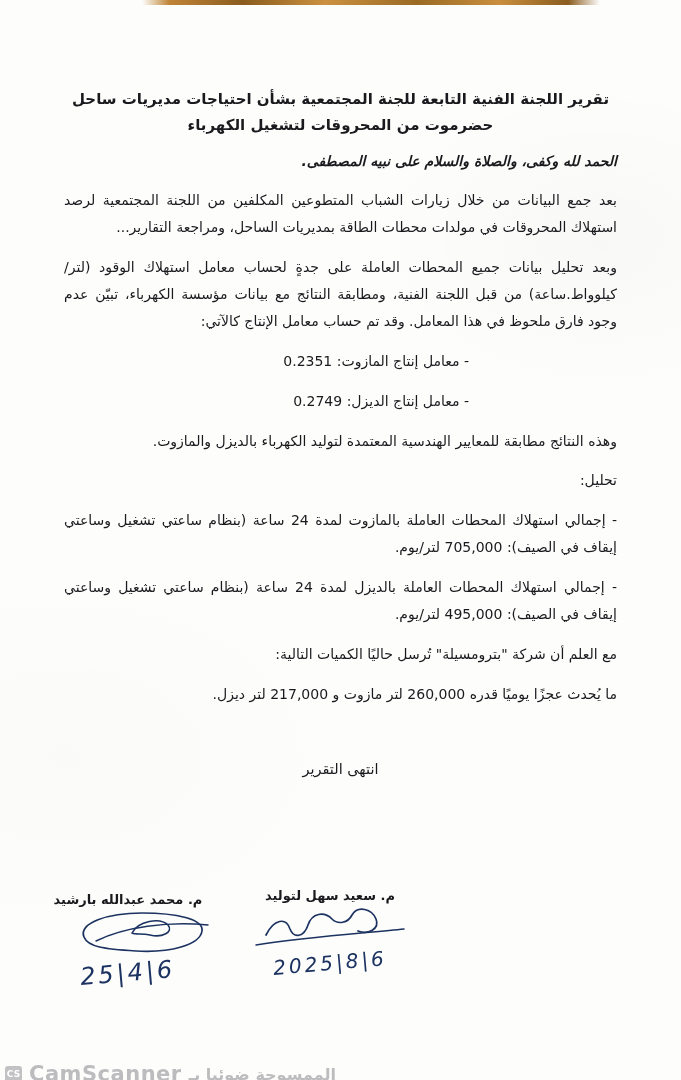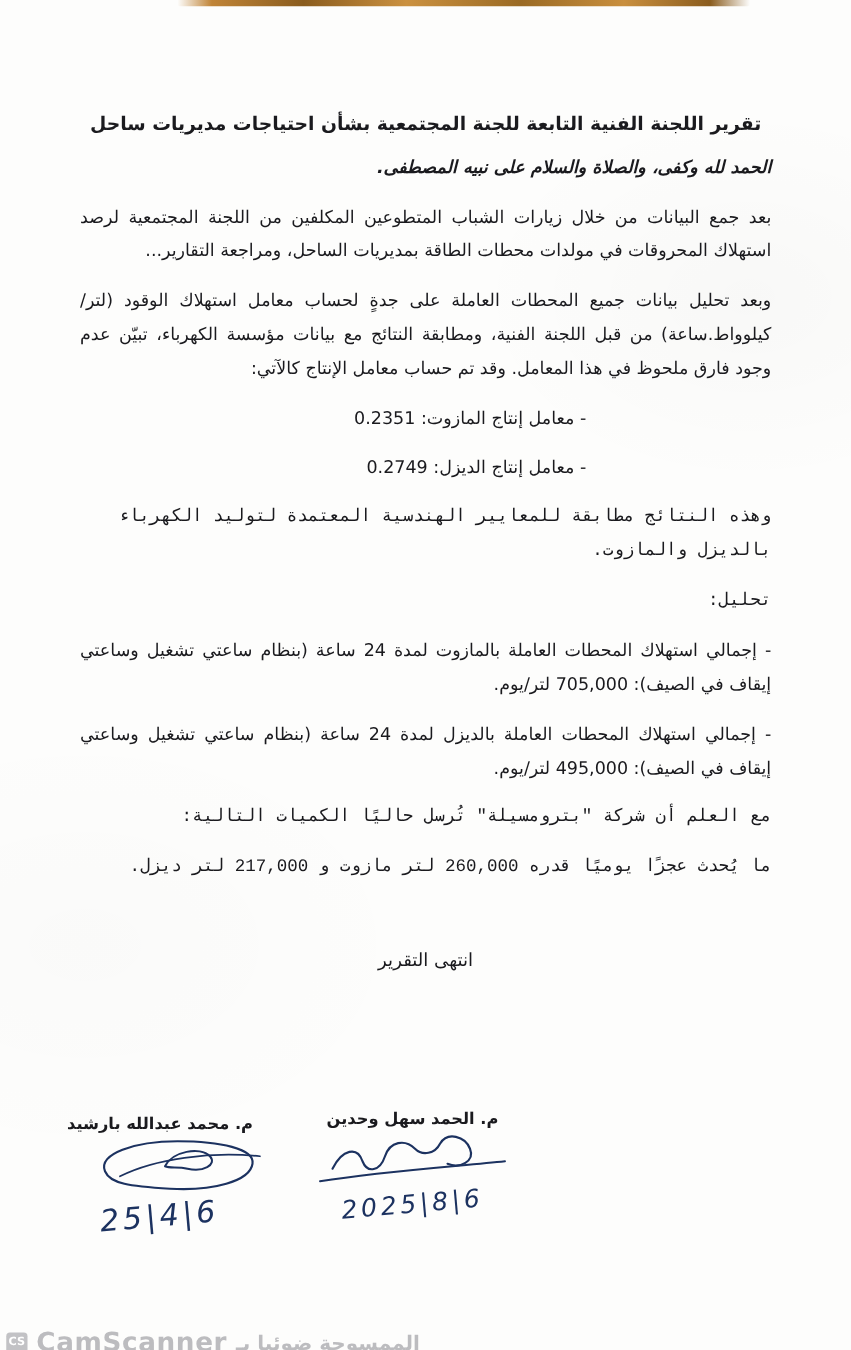--- a/index.html
+++ b/index.html
@@ -20,21 +20,21 @@
     border-radius:0 0 2px 2px;
   }
   .content {
     position:absolute; top:86px; right:64px; left:64px;
     font-size:14px; line-height:1.92;
   }
   .title { font-size:15px; font-weight:700; text-align:center; line-height:1.75; }
   .opening { margin-top:9px; font-size:14px; font-weight:600; font-style:italic; text-align:right; }
   .para { margin-top:13px; text-align:justify; text-align-last:right; }
   .factor-line { margin:13px 148px 0 0; text-align:right; white-space:nowrap; }
-  .line { margin-top:13px; text-align:right;font-family:Liberation Mono, monospace; }
+  .line { margin-top:13px; text-align:right; }
   .indent-line { margin:13px 128px 0 0; text-align:right; }
   .end-line { margin-top:48px; text-align:center; font-weight:400; font-size:14.5px; }
 
   .sig-row { position:absolute; top:876px; left:0; right:0; height:180px; }
   .sig-col { position:absolute; text-align:center; }
   .sig-col .sig-name { font-size:13px; font-weight:700; white-space:nowrap; position:relative; z-index:2; }
   .col-right { top:8px; right:8px; width:212px; }
   .col-mid   { top:12px; left:254px; width:152px; }
   .col-left  { top:16px; left:46px;  width:164px; }
   .sig-svg { display:block; }
@@ -62,20 +62,21 @@
 </style>
 </head>
 <body>
 
 <div class="page">
   <div class="scan-strip"></div>
 
   <div class="content">
     <div class="title">
       <div>تقرير اللجنة الفنية التابعة للجنة المجتمعية بشأن احتياجات مديريات ساحل</div>
+      <div>حضرموت من المحروقات لتشغيل الكهرباء</div>
     </div>
 
     <div class="opening">الحمد لله وكفى، والصلاة والسلام على نبيه المصطفى.</div>
 
     <div class="para">بعد جمع البيانات من خلال زيارات الشباب المتطوعين المكلفين من اللجنة المجتمعية لرصد استهلاك المحروقات في مولدات محطات الطاقة بمديريات الساحل، ومراجعة التقارير...</div>
 
     <div class="para">وبعد تحليل بيانات جميع المحطات العاملة على جدةٍ لحساب معامل استهلاك الوقود (لتر/كيلوواط.ساعة) من قبل اللجنة الفنية، ومطابقة النتائج مع بيانات مؤسسة الكهرباء، تبيّن عدم وجود فارق ملحوظ في هذا المعامل. وقد تم حساب معامل الإنتاج كالآتي:</div>
 
     <div class="factor-line">- معامل إنتاج المازوت: 0.2351</div>
     <div class="factor-line">- معامل إنتاج الديزل: 0.2749</div>
@@ -92,21 +93,21 @@
 
     <div class="line">ما يُحدث عجزًا يوميًا قدره 260,000 لتر مازوت و 217,000 لتر ديزل.</div>
 
     <div class="end-line">انتهى التقرير</div>
   </div>
 
   <div class="sig-row">
 
 
     <div class="sig-col col-mid">
-      <div class="sig-name">م. الحمد سهل وحدين</div>
+      <div class="sig-name">م. سعيد سهل لتوليد</div>
       <svg class="sig-svg" width="152" height="46" viewBox="0 0 152 46">
         <path stroke-width="1.7" d="M 12 32 C 20 16 32 14 36 26 C 40 36 50 34 54 22 C 58 10 70 8 78 16 C 84 22 94 20 98 12 C 104 2 118 6 122 16 C 126 26 114 32 104 28"></path>
         <path stroke-width="1.5" d="M 2 42 C 52 34 112 30 150 26"></path>
       </svg>
       <div class="sig-date date-mid">6|8|2025</div>
     </div>
 
     <div class="sig-col col-left">
       <div class="sig-name">م. محمد عبدالله بارشيد</div>
       <svg class="sig-svg" width="136" height="50" viewBox="0 0 136 50">

